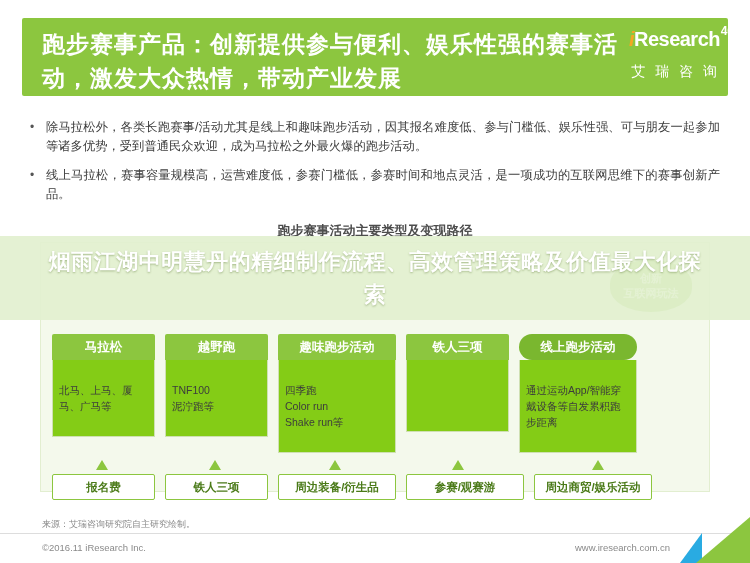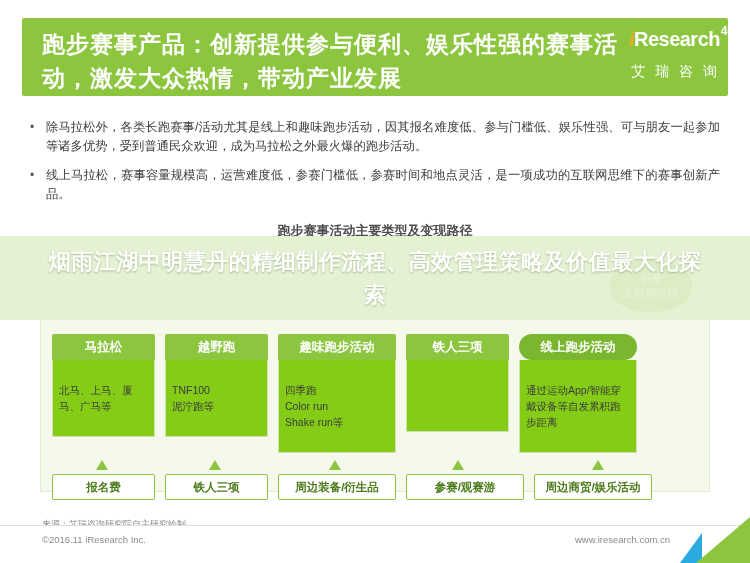--- a/index.html
+++ b/index.html
@@ -185,21 +185,21 @@
   }
   
   .source {
     position: absolute;
     top: 518px; left: 42px;
     font-size: 9px;
     color: #8a8a8a;
   }
   .footer {
     position: absolute;
-    bottom: 8px; left: 0;
+    bottom: 0; left: 0;
     width: 750px; height: 30px;
     background: #ffffff;
     border-top: 1px solid #dddddd;
   }
   .copyright {
     position: absolute;
     left: 42px; top: 8px;
     font-size: 9.5px;
     color: #8a8a8a;
   }

